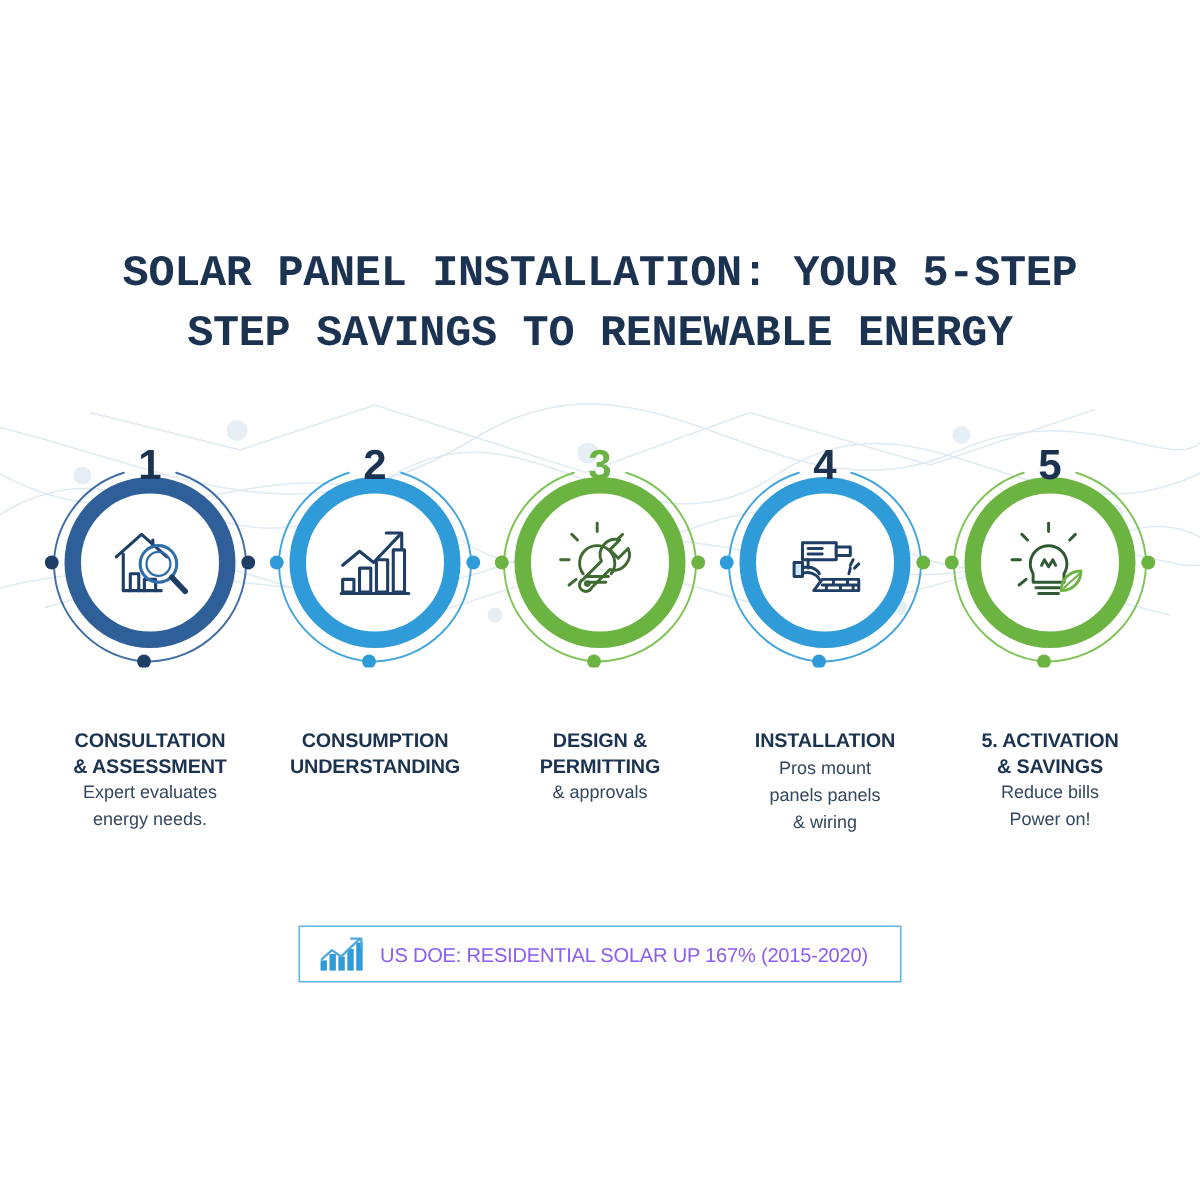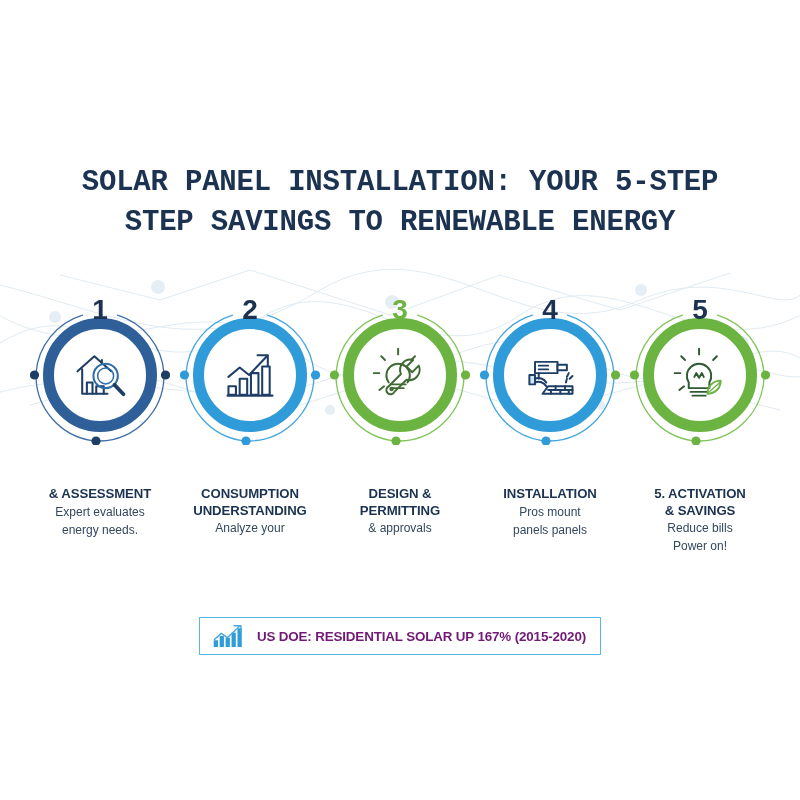--- a/index.html
+++ b/index.html
@@ -155,26 +155,26 @@
     align-items: center;
   }
   .badge-icon {
     width: 34px;
     height: 26px;
     margin-left: 12px;
     flex: 0 0 auto;
   }
   .badge-text {
     flex: 1 1 auto;
-    text-align: right;
+    text-align: center;
     font-family: "Liberation Sans", sans-serif;
-    font-weight: bold;
+    font-weight: normal;
     font-size: 13.4px;
     letter-spacing: -0.15px;
-    color: #701a75;
+    color: #8b5cf6;
     padding-right: 14px;
   }
 </style>
 </head>
 <body>
 
 <div id="infographic">
 
   <svg class="bg-network" viewBox="0 0 800 200" preserveAspectRatio="none">
     <g stroke="#dce8f0" stroke-width="1" fill="none" opacity="0.9">
@@ -225,20 +225,21 @@
             <path d="M18,52 L18,40 L24,40 L24,52"></path>
             <path d="M28,52 L28,44 L36,44 L36,52"></path>
             <circle cx="38" cy="33" r="13" stroke="#2f6ea8"></circle>
             <circle cx="38" cy="33" r="8.5" stroke="#2f6ea8" stroke-width="1.6"></circle>
             <path d="M47.5,42.5 L57,52.5" stroke="#1f3e66" stroke-width="4"></path>
           </g>
         </svg>
       </div>
       <div class="step-number">1</div>
       <div class="caption">
+        <div class="caption-head">CONSULTATION</div>
         <div class="caption-head">&amp; ASSESSMENT</div>
         <div class="caption-body">Expert evaluates</div>
         <div class="caption-body">energy needs.</div>
       </div>
     </div>
 
     <div class="step">
       <div class="step-circle-wrap">
         <svg class="orbit" viewBox="0 0 140 140">
           <path d="M52.5,10.2 A66,66 0 0 0 6,68" fill="none" stroke="#45a6dd" stroke-width="1.3" stroke-linecap="round"></path>
@@ -259,21 +260,20 @@
             <rect x="45" y="23" width="8" height="30"></rect>
             <path d="M9,34 L21,24 L31,32 L50,12"></path>
             <path d="M40,11 L51,11 L51,22"></path>
           </g>
         </svg>
       </div>
       <div class="step-number">2</div>
       <div class="caption">
         <div class="caption-head">CONSUMPTION</div>
         <div class="caption-head">UNDERSTANDING</div>
-        <div class="caption-body">Analyze your</div>
       </div>
     </div>
 
     <div class="step">
       <div class="step-circle-wrap">
         <svg class="orbit" viewBox="0 0 140 140">
           <path d="M52.5,10.2 A66,66 0 0 0 6,68" fill="none" stroke="#7fc457" stroke-width="1.3" stroke-linecap="round"></path>
           <path d="M6,72 A66,66 0 0 0 62,135.6" fill="none" stroke="#7fc457" stroke-width="1.3" stroke-linecap="round"></path>
           <path d="M70,136 A66,66 0 0 0 134,72" fill="none" stroke="#7fc457" stroke-width="1.3" stroke-linecap="round"></path>
           <path d="M134,68 A66,66 0 0 0 87.5,10.2" fill="none" stroke="#7fc457" stroke-width="1.3" stroke-linecap="round"></path>
@@ -331,20 +331,21 @@
             <path d="M24,52 L56,52 L56,44 L30,44 Z" fill="#ffffff"></path>
             <path d="M38,44 L38,48 M48,44 L48,48 M30,48 L56,48 M33,48 L33,52 M43,48 L43,52 M52,48 L52,52"></path>
           </g>
         </svg>
       </div>
       <div class="step-number">4</div>
       <div class="caption">
         <div class="caption-head">INSTALLATION</div>
         <div class="caption-body">Pros mount</div>
         <div class="caption-body">panels panels</div>
+        <div class="caption-body">&amp; wiring</div>
       </div>
     </div>
 
     <div class="step">
       <div class="step-circle-wrap">
         <svg class="orbit" viewBox="0 0 140 140">
           <path d="M52.5,10.2 A66,66 0 0 0 6,68" fill="none" stroke="#7fc457" stroke-width="1.3" stroke-linecap="round"></path>
           <path d="M6,72 A66,66 0 0 0 62,135.6" fill="none" stroke="#7fc457" stroke-width="1.3" stroke-linecap="round"></path>
           <path d="M70,136 A66,66 0 0 0 134,72" fill="none" stroke="#7fc457" stroke-width="1.3" stroke-linecap="round"></path>
           <path d="M134,68 A66,66 0 0 0 87.5,10.2" fill="none" stroke="#7fc457" stroke-width="1.3" stroke-linecap="round"></path>

